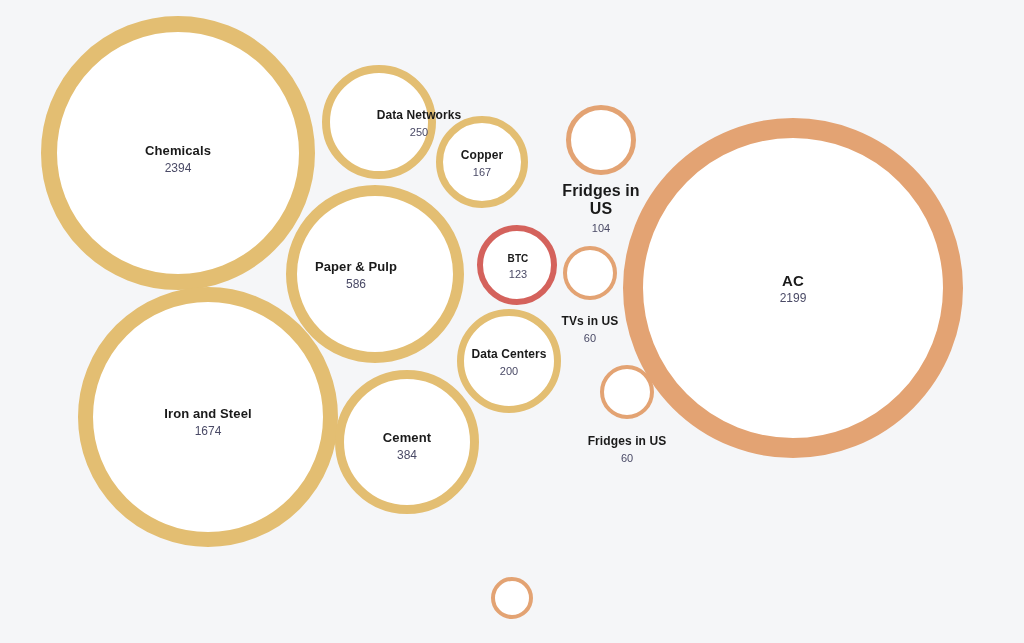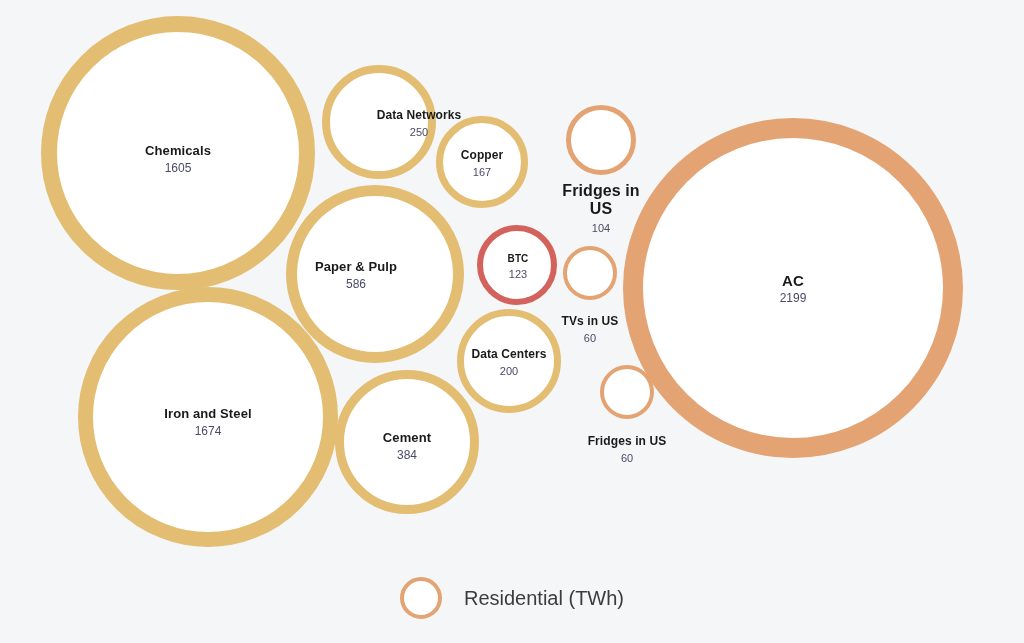--- a/index.html
+++ b/index.html
@@ -75,21 +75,21 @@
     color: #3c3c3c;
   }
 </style>
 </head>
 <body style="background: rgb(245, 246, 248);">
 
 <div id="chart-root">
 
   <div id="bubbles-layer">
       <div class="bubble" style="left: 41px; top: 16px; width: 274px; height: 274px; border: 16px solid rgb(227, 190, 114);"></div>
-      <div class="bubble-label" style="left: 178px; top: 160px; max-width: 232.9px;"><span class="bubble-name" style="font-size: 13px;">Chemicals</span><span class="bubble-value" style="font-size: 12px;">1605</span></div>
+      <div class="bubble-label" style="left: 178px; top: 160px; max-width: 232.9px;"><span class="bubble-name" style="font-size: 13px;">Chemicals</span><span class="bubble-value" style="font-size: 12px;">2394</span></div>
       <div class="bubble" style="left: 322px; top: 65px; width: 114px; height: 114px; border: 8px solid rgb(227, 190, 114);"></div>
       <div class="bubble-label" style="left: 379px; top: 124px; max-width: 96.9px; margin-left: 40px;"><span class="bubble-name" style="font-size: 12px;">Data Networks</span><span class="bubble-value" style="font-size: 11px;">250</span></div>
       <div class="bubble" style="left: 436px; top: 116px; width: 92px; height: 92px; border: 7px solid rgb(227, 190, 114);"></div>
       <div class="bubble-label" style="left: 482px; top: 164px; max-width: 78.2px;"><span class="bubble-name" style="font-size: 12px;">Copper</span><span class="bubble-value" style="font-size: 11px;">167</span></div>
       <div class="bubble" style="left: 566px; top: 105px; width: 70px; height: 70px; border: 5px solid rgb(227, 163, 115);"></div>
       <div class="bubble-label" style="left: 601px; top: 208px; max-width: 80px;"><span class="bubble-name" style="font-size: 16px;">Fridges in US</span><span class="bubble-value" style="font-size: 11px;">104</span></div>
       <div class="bubble" style="left: 623px; top: 118px; width: 340px; height: 340px; border: 20px solid rgb(227, 163, 115);"></div>
       <div class="bubble-label" style="left: 793px; top: 289px; max-width: 289px;"><span class="bubble-name" style="font-size: 15px;">AC</span><span class="bubble-value" style="font-size: 12px;">2199</span></div>
       <div class="bubble" style="left: 286px; top: 185px; width: 178px; height: 178px; border: 11px solid rgb(227, 190, 114);"></div>
       <div class="bubble-label" style="left: 356px; top: 276px; max-width: 151.3px;"><span class="bubble-name" style="font-size: 13px;">Paper &amp; Pulp</span><span class="bubble-value" style="font-size: 12px;">586</span></div>
@@ -103,17 +103,16 @@
       <div class="bubble-label" style="left: 509px; top: 363px; max-width: 88.4px;"><span class="bubble-name" style="font-size: 12px;">Data Centers</span><span class="bubble-value" style="font-size: 11px;">200</span></div>
       <div class="bubble" style="left: 335px; top: 370px; width: 144px; height: 144px; border: 9px solid rgb(227, 190, 114);"></div>
       <div class="bubble-label" style="left: 407px; top: 447px; max-width: 122.4px;"><span class="bubble-name" style="font-size: 13px;">Cement</span><span class="bubble-value" style="font-size: 12px;">384</span></div>
       <div class="bubble" style="left: 600px; top: 365px; width: 54px; height: 54px; border: 4px solid rgb(227, 163, 115);"></div>
       <div class="bubble-label" style="left: 627px; top: 450px; max-width: 80px;"><span class="bubble-name" style="font-size: 12px;">Fridges in US</span><span class="bubble-value" style="font-size: 11px;">60</span></div>
     </div>
 
   <div class="legend">
     <div class="legend-item">
       <span class="legend-swatch" style="border-color: rgb(227, 163, 115);"></span>
-      <span class="legend-text">Residential (TWh)</span>
     </div>
   </div>
 
 </div>
 
 </body></html>

